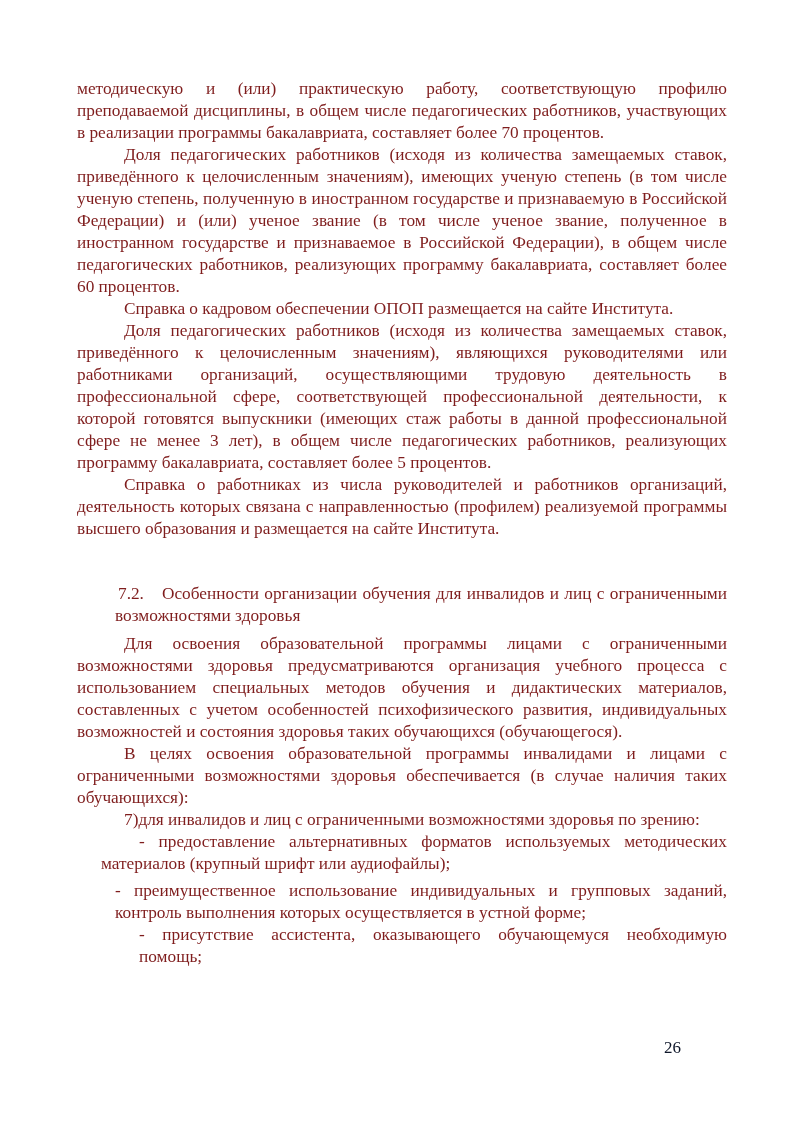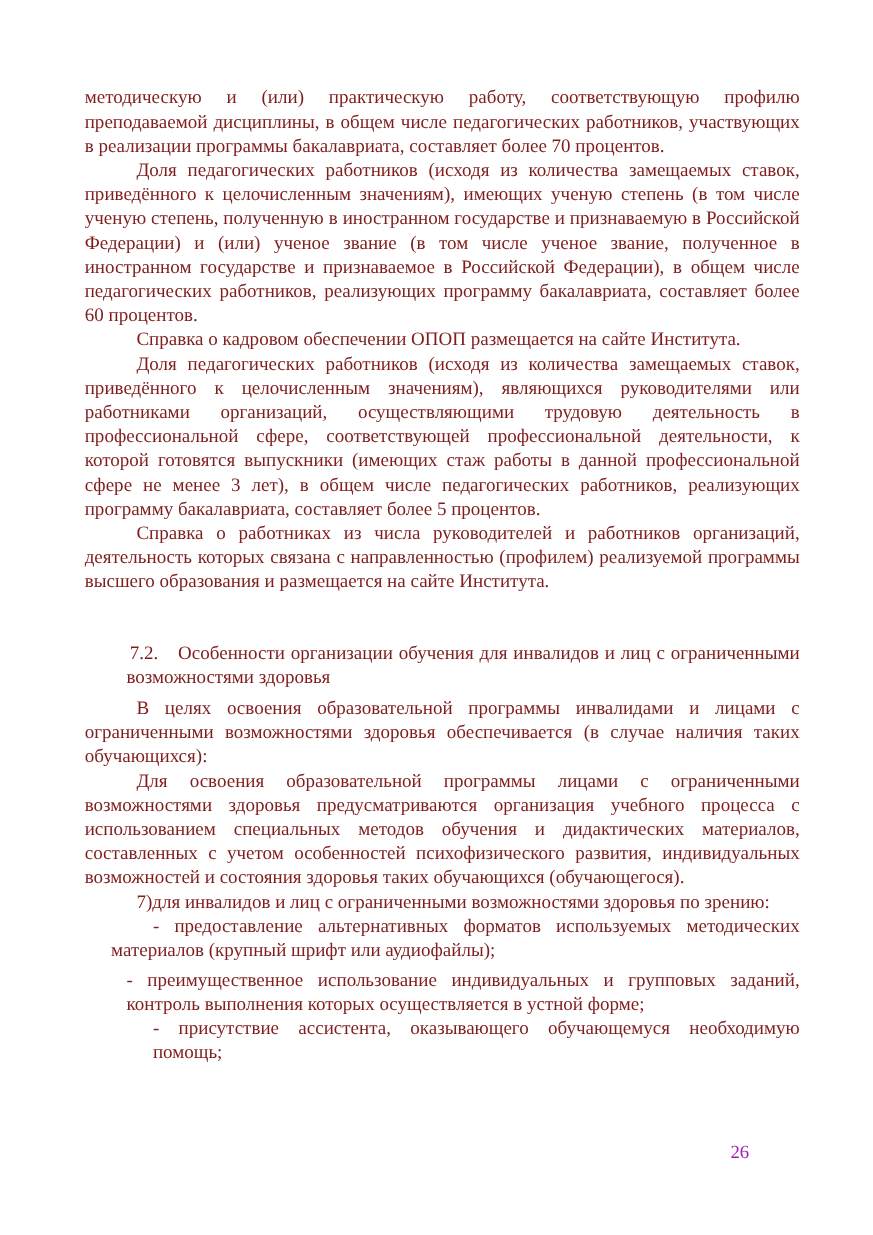--- a/index.html
+++ b/index.html
@@ -14,41 +14,41 @@
   .gap1 { height: 43px; }
   .heading {
     margin-left: 38px; text-indent: 3px; margin-top: 0; margin-bottom: 6px;
   }
   .heading .num { margin-right: 18px; }
   .item-hang { padding-left: 38px; }
   .item-first { text-indent: 38px; }
   .space-after { margin-bottom: 5px; margin-left: 24px; }
   .page-number {
     position: absolute; left: 664px; top: 1038px;
-    font-family: "Liberation Serif", serif; font-size: 17px; color: #a21caf;
+    font-family: "Liberation Serif", serif; font-size: 17px; color: #0f172a;
   }
 </style>
 </head>
 <body>
 
 <div class="page">
   <p>методическую и (или) практическую работу, соответствующую профилю преподаваемой дисциплины, в общем числе педагогических работников, участвующих в реализации программы бакалавриата, составляет более 70 процентов.</p>
   <p class="indent">Доля педагогических работников (исходя из количества замещаемых ставок, приведённого к целочисленным значениям), имеющих ученую степень (в том числе ученую степень, полученную в иностранном государстве и признаваемую в Российской Федерации) и (или) ученое звание (в том числе ученое звание, полученное в иностранном государстве и признаваемое в Российской Федерации), в общем числе педагогических работников, реализующих программу бакалавриата, составляет более 60 процентов.</p>
   <p class="indent">Справка о кадровом обеспечении ОПОП  размещается на сайте Института.</p>
   <p class="indent">Доля педагогических работников (исходя из количества замещаемых ставок, приведённого к целочисленным значениям), являющихся руководителями или работниками организаций, осуществляющими трудовую деятельность в профессиональной сфере, соответствующей профессиональной деятельности, к которой готовятся выпускники (имеющих стаж работы в данной профессиональной сфере не менее 3 лет), в общем числе педагогических работников, реализующих программу бакалавриата, составляет более 5 процентов.</p>
   <p class="indent">Справка о работниках из числа руководителей и работников организаций, деятельность которых связана с направленностью (профилем) реализуемой программы высшего образования  и размещается на сайте Института.</p>
 
   <div class="gap1"></div>
 
   <p class="heading">
     <span class="num">7.2.</span><span>Особенности организации обучения для инвалидов и лиц с ограниченными возможностями здоровья</span>
   </p>
 
+  <p class="indent">Для освоения образовательной программы лицами с ограниченными возможностями здоровья предусматриваются организация учебного процесса с использованием специальных методов обучения и дидактических материалов, составленных с учетом особенностей психофизического развития, индивидуальных возможностей и состояния здоровья таких обучающихся (обучающегося).</p>
   <p class="indent">В целях освоения образовательной программы инвалидами и лицами с ограниченными возможностями здоровья обеспечивается (в случае наличия таких обучающихся):</p>
-  <p class="indent">Для освоения образовательной программы лицами с ограниченными возможностями здоровья предусматриваются организация учебного процесса с использованием специальных методов обучения и дидактических материалов, составленных с учетом особенностей психофизического развития, индивидуальных возможностей и состояния здоровья таких обучающихся (обучающегося).</p>
   <p class="indent">7)для инвалидов и лиц с ограниченными возможностями здоровья по зрению:</p>
 
   <p class="item-first space-after">- предоставление альтернативных форматов используемых методических материалов (крупный шрифт или аудиофайлы);</p>
   <p class="item-hang">- преимущественное использование индивидуальных и групповых заданий, контроль выполнения которых осуществляется в устной форме;</p>
   <p class="item-hang space-after">- присутствие ассистента, оказывающего обучающемуся необходимую помощь;</p>
 </div>
 
 <div class="page-number">26</div>
 
 </body></html>

